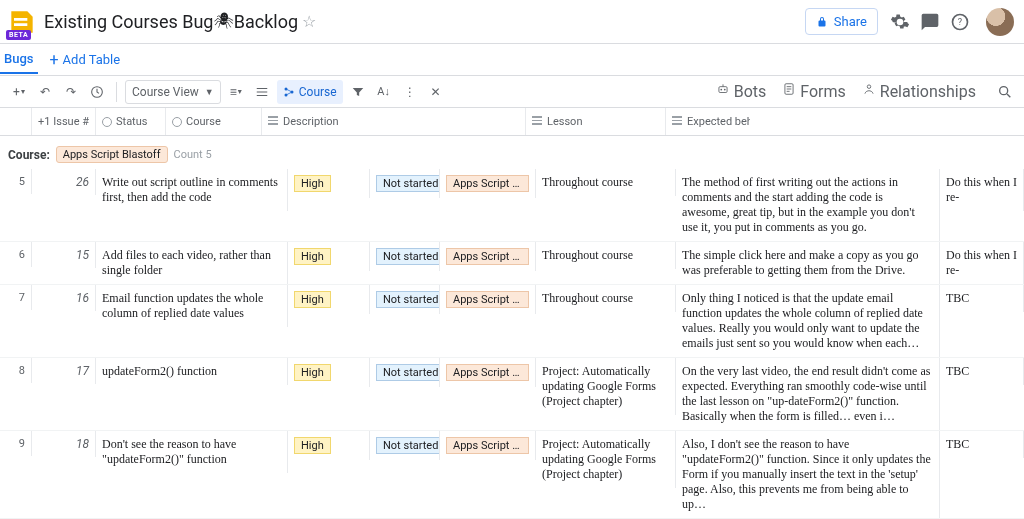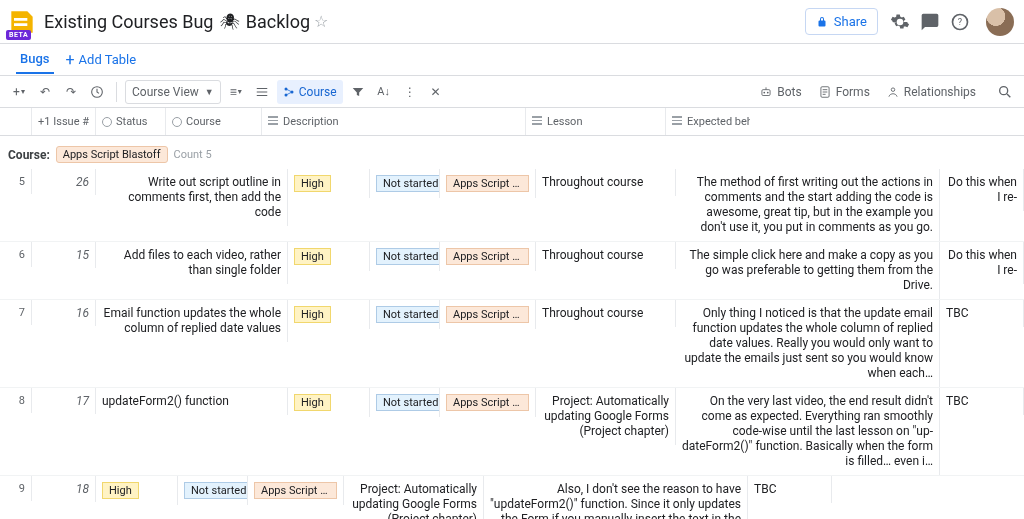--- a/index.html
+++ b/index.html
@@ -20,44 +20,44 @@
   --header-bg:#f8f9fa;
 }
 *{box-sizing:border-box;}
 html,body{margin:0;padding:0;width:1024px;height:519px;overflow:hidden;font-family:Roboto,Arial,sans-serif;font-size:12px;color:var(--text);background:#fff;}
 
 
 .header{display:flex;align-items:center;height:44px;padding:0 10px 0 6px;border-bottom:1px solid var(--border);}
 .app-icon{width:32px;height:32px;position:relative;margin-right:6px;}
 .app-icon svg{width:32px;height:32px;}
 .app-icon .beta{position:absolute;bottom:-2px;left:0;background:#6d28d9;color:#fff;font-size:7px;padding:1px 3px;border-radius:2px;font-weight:700;letter-spacing:.5px;}
-.title{font-size:18px;color:var(--text);display:flex;align-items:center;gap:6px;}
+.title{font-size:18px;color:var(--text);display:flex;}
 .title .bug-glyph{font-size:16px;}
 .star{color:#9aa0a6;font-size:16px;margin-left:4px;cursor:pointer;}
 .header .spacer{flex:1;}
 .share-btn{border:1px solid #c6d7f3;border-radius:4px;color:var(--blue);display:flex;align-items:center;gap:6px;padding:5px 10px;font-size:13px;cursor:pointer;background:#fff;}
 .share-btn .lock{width:12px;height:12px;}
 .hdr-actions{display:flex;align-items:center;gap:10px;margin-left:12px;}
 .hdr-actions .ic{width:20px;height:20px;color:#5f6368;cursor:pointer;}
 .avatar{width:28px;height:28px;border-radius:50%;background:radial-gradient(circle at 35% 30%, #d9c0a8 0 35%, #8a6d55 36% 100%);margin-left:6px;}
 
 
-.tabs{display:flex;align-items:center;height:32px;border-bottom:1px solid var(--border);padding:0 16px;gap:12px;font-size:13px;}
+.tabs{display:flex;align-items:center;height:32px;border-bottom:1px solid var(--border);padding:0 0;gap:12px;font-size:13px;}
 .tab{color:var(--blue);border-bottom:2px solid var(--blue);padding:6px 4px;font-weight:500;cursor:pointer;}
 .add-table{color:var(--blue);display:flex;align-items:center;gap:4px;cursor:pointer;}
 .add-table .plus{font-size:16px;line-height:1;}
 
 
 .toolbar{display:flex;align-items:center;height:32px;padding:0 8px;border-bottom:1px solid var(--border);gap:4px;}
 .tbtn{display:flex;align-items:center;justify-content:center;min-width:22px;height:24px;color:var(--text-dim);cursor:pointer;border-radius:3px;}
 .view-select{display:flex;align-items:center;border:1px solid var(--border);border-radius:3px;padding:2px 6px;height:24px;font-size:12px;color:var(--text-dim);gap:6px;cursor:pointer;}
 .view-select .caret{font-size:9px;}
 .grp-chip{display:flex;align-items:center;gap:4px;background:#e8f0fe;border-radius:3px;padding:2px 6px;height:24px;color:#1967d2;cursor:pointer;font-size:12px;}
 .toolbar .spacer{flex:1;}
-.tool-link{display:flex;align-items:flex-end;gap:4px;color:var(--text-dim);cursor:pointer;font-size:12px;margin-left:12px;}
+.tool-link{display:flex;align-items:flex-start;gap:4px;color:var(--text-dim);cursor:pointer;font-size:16px;margin-left:12px;}
 .search-ic{margin-left:14px;}
 
 
 .colrow{display:flex;align-items:center;height:28px;border-bottom:1px solid var(--border);background:#fff;color:var(--text-dim);font-size:11px;}
 .cell{padding:0 6px;border-right:1px solid var(--border-light);display:flex;align-items:center;height:100%;overflow:hidden;white-space:nowrap;}
 .cell:last-child{border-right:none;}
 .c-rownum{width:32px;justify-content:flex-end;color:var(--text-dim);}
 .c-issue{width:64px;justify-content:flex-end;}
 .c-bug{width:192px;}
 .c-pri{width:82px;}
@@ -74,28 +74,28 @@
 
 
 .group-head{display:flex;align-items:center;gap:6px;padding:10px 8px 6px 8px;font-size:12px;}
 .group-head .lbl{font-weight:700;color:#3c4043;}
 .group-chip{border:1px solid var(--chip-orange-bd);background:var(--chip-orange-bg);border-radius:3px;padding:1px 6px;font-size:11px;}
 .group-count{color:#9aa0a6;font-size:11px;}
 .row{display:flex;border-bottom:1px solid #f1f3f4;min-height:34px;}
 .row .cell{border-right:1px solid var(--border-light);padding:6px 6px;align-items:flex-start;}
 .row .c-rownum{color:var(--text-dim);font-size:11px;justify-content:flex-end;}
 .row .c-issue{font-style:italic;color:var(--text-dim);justify-content:flex-end;}
-.wrap{white-space:normal;line-height:15px;overflow:hidden;}
+.wrap{white-space:normal;line-height:15px;overflow:hidden;font-family:Liberation Serif, serif;}
 .chip{display:inline-block;border-radius:0;padding:1px 6px;font-size:11px;border:1px solid;}
 .chip.high{background:var(--chip-yellow-bg);border-color:var(--chip-yellow-bd);}
 .chip.ns{background:var(--chip-blue-bg);border-color:var(--chip-blue-bd);}
 .chip.course{background:var(--chip-orange-bg);border-color:var(--chip-orange-bd);white-space:nowrap;overflow:hidden;text-overflow:ellipsis;max-width:100%;}
 
 
-.scroll{overflow:hidden;height:calc(519px - 44px - 32px - 32px - 28px);text-align:right;}
+.scroll{overflow:hidden;height:calc(519px - 44px - 32px - 32px - 28px);}
 
 svg{display:block}
 </style>
 </head>
 <body>
 
 <div class="header">
   <div class="app-icon">
     <svg viewBox="0 0 24 24">
         <path fill="#f4b400" d="M4 4h12l4 4v12H4z"></path>
@@ -376,20 +376,23 @@
         <div class="cell c-desc">
           <div class="wrap">On the very last video, the end result didn't come as expected. Everything ran smoothly code-wise until the last lesson on "up-dateForm2()" function. Basically when the form is filled… even i…</div>
         </div>
         <div class="cell c-exp">
           <div class="wrap">TBC</div>
         </div>
       </div>
       <div class="row">
         <div class="cell c-rownum">9</div>
         <div class="cell c-issue">18</div>
+        <div class="cell c-bug">
+          <div class="wrap">Don't see the reason to have "updateForm2()" function</div>
+        </div>
         <div class="cell c-pri">
           <span class="chip high">High</span>
         </div>
         <div class="cell c-stat">
           <span class="chip ns">Not started</span>
         </div>
         <div class="cell c-course">
           <span class="chip course">Apps Script Blastoff</span>
         </div>
         <div class="cell c-lesson">

